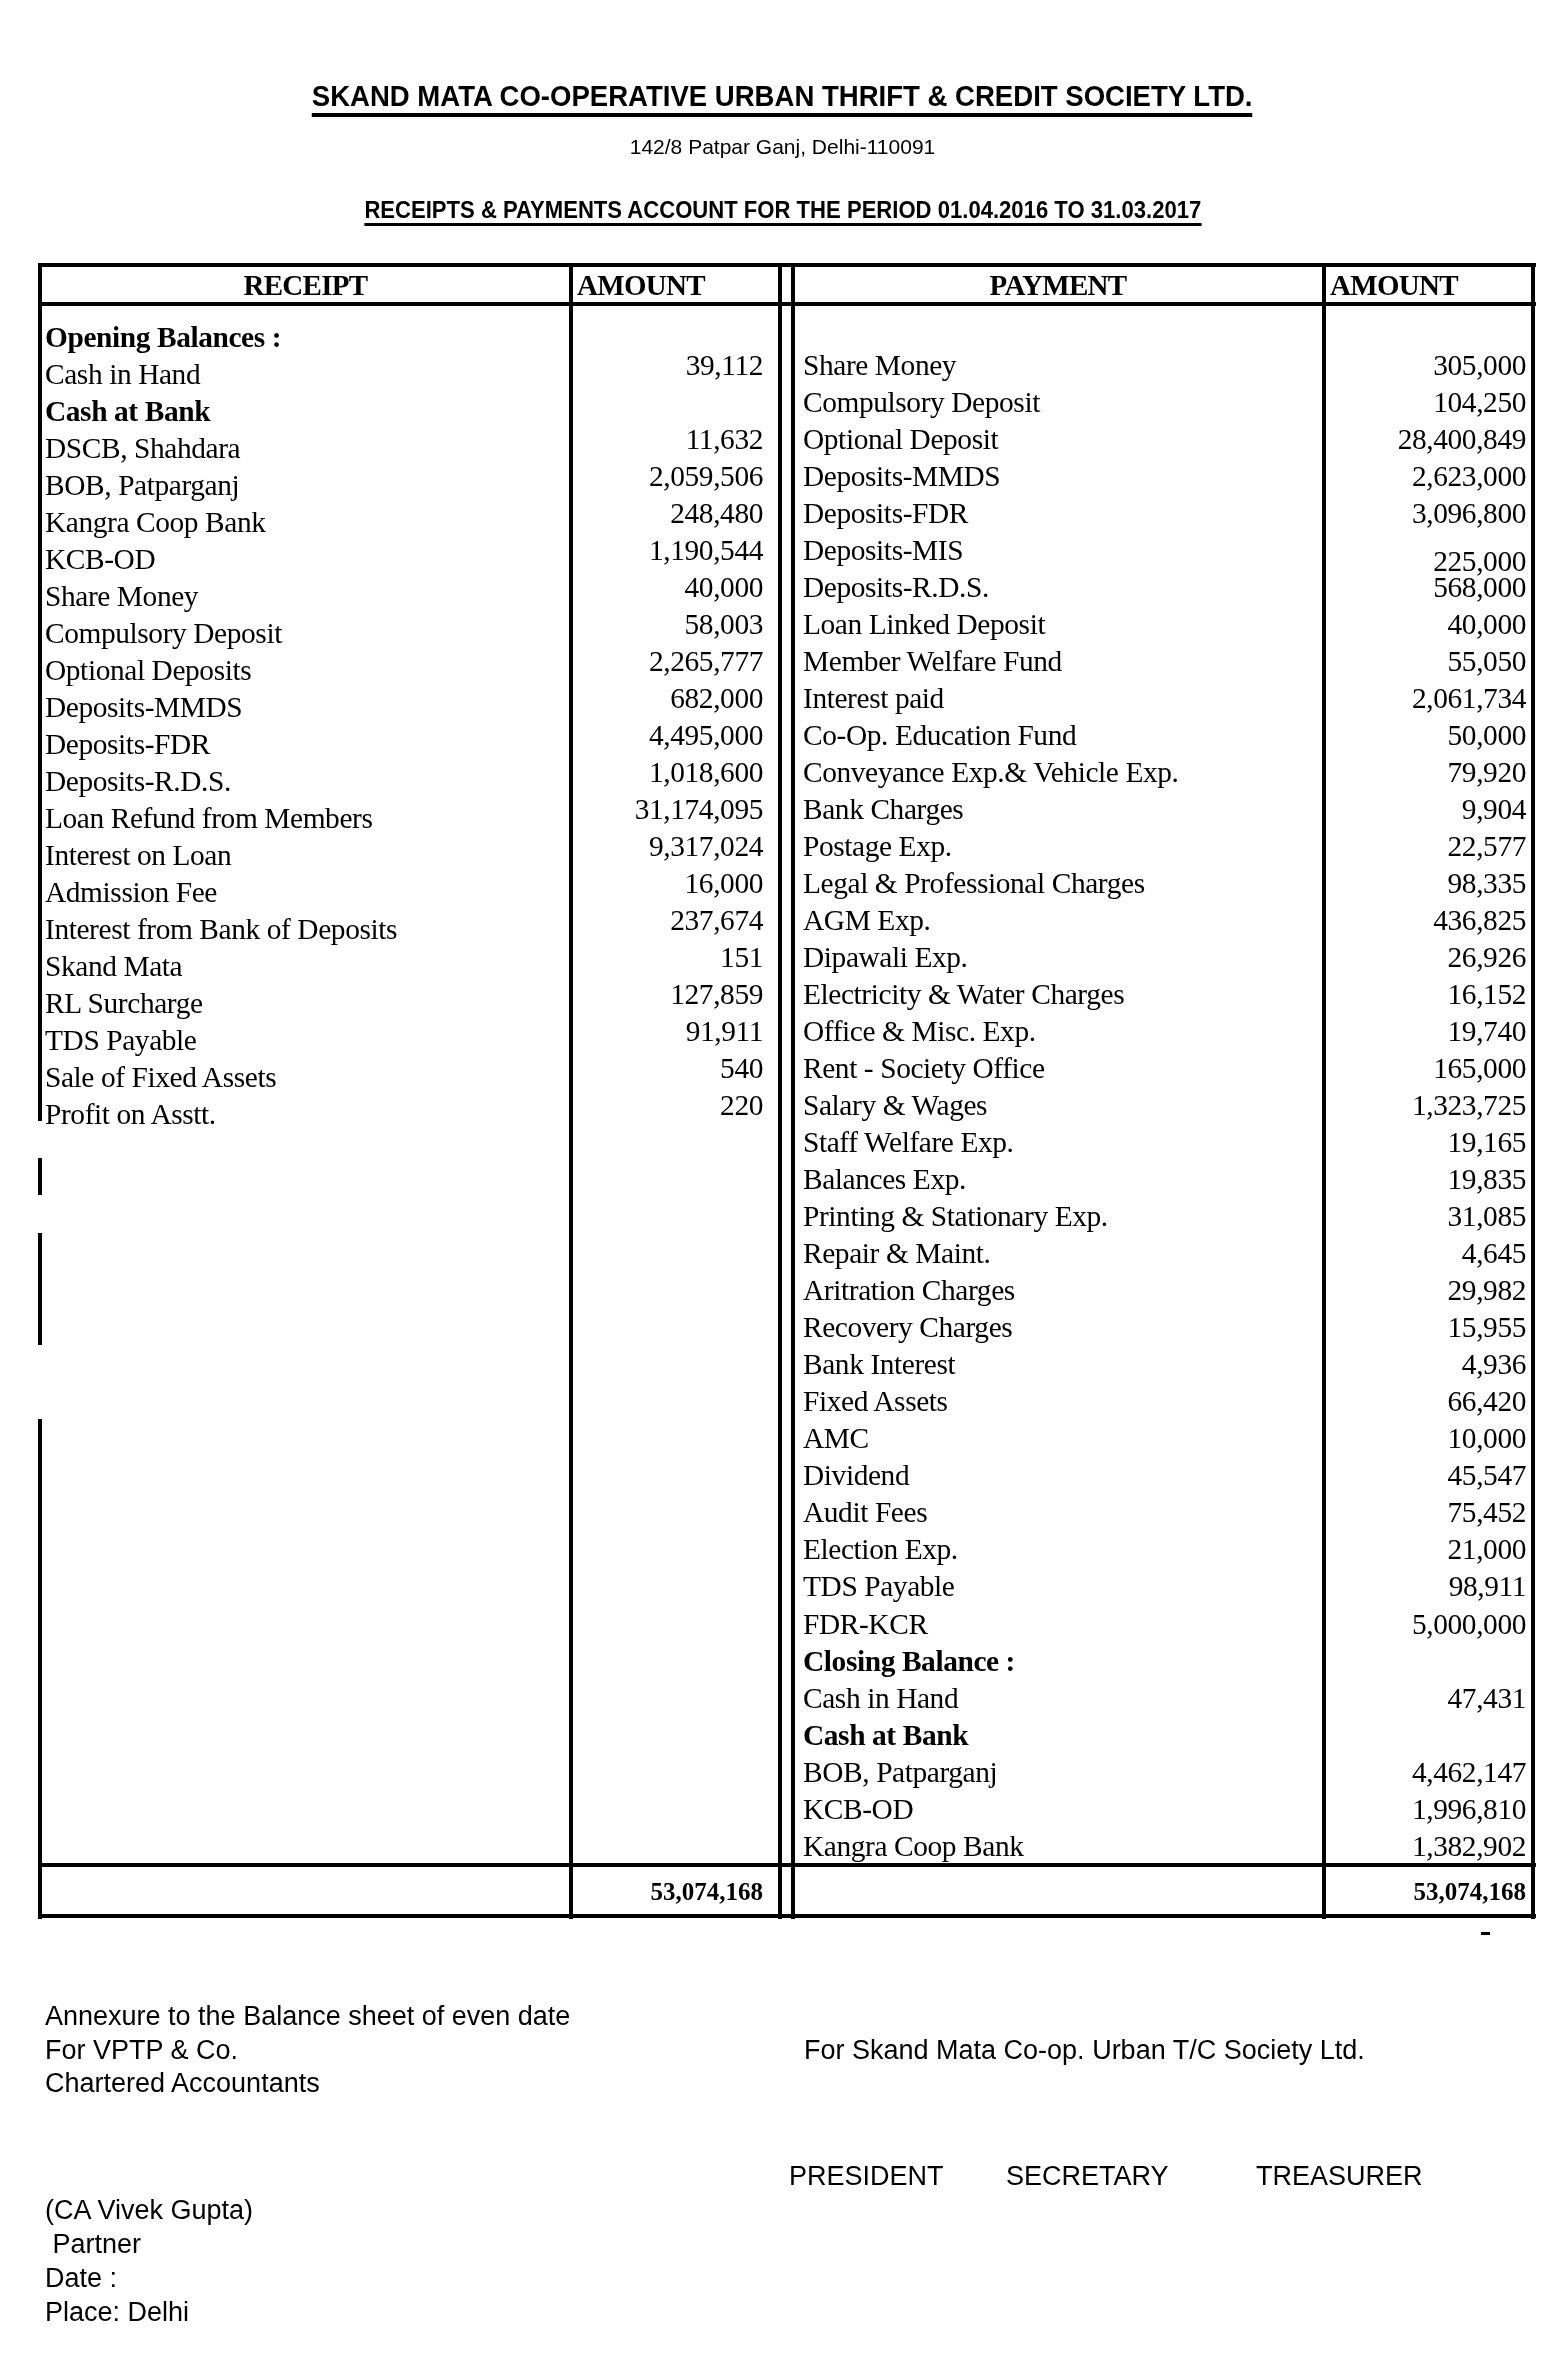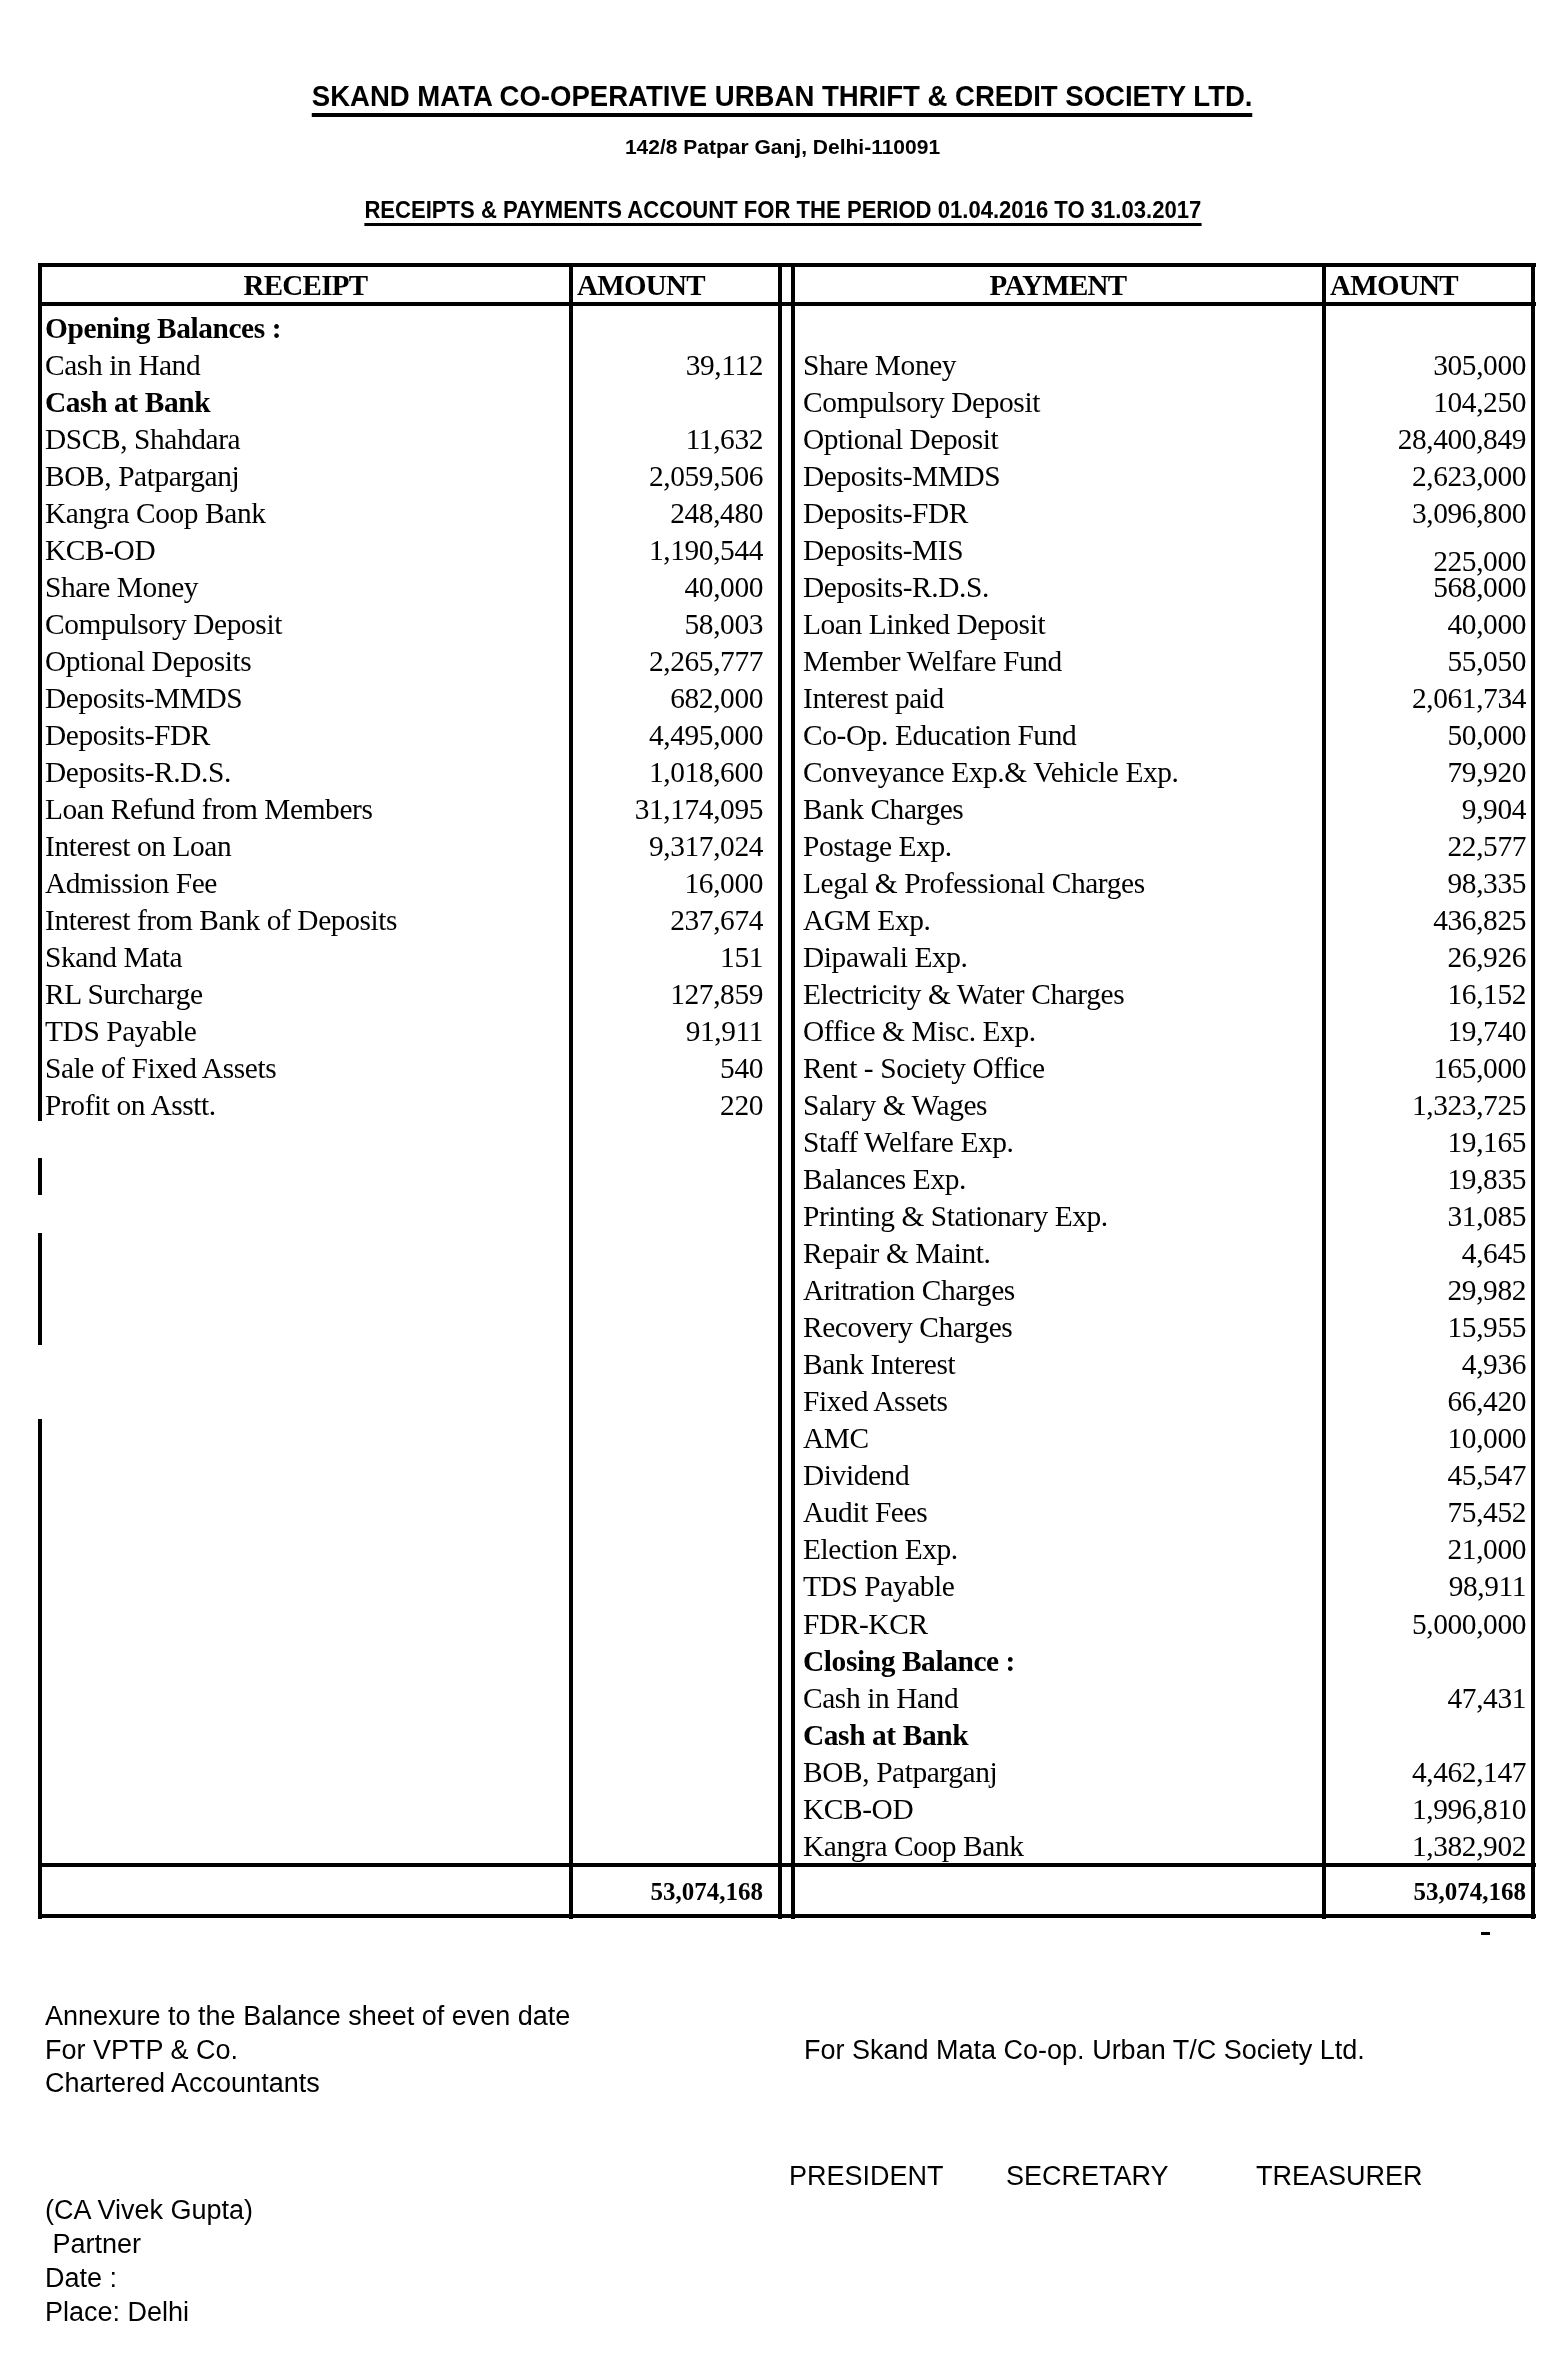--- a/index.html
+++ b/index.html
@@ -5,30 +5,30 @@
   html, body { margin:0; padding:0; background:#ffffff; }
   body { width:1565px; height:2377px; position:relative; overflow:hidden; color:#000; }
   .sans { font-family: "Liberation Sans", sans-serif; }
   .serif { font-family: "Liberation Serif", serif; }
 
   .title { position:absolute; left:0; width:1565px; text-align:center; top:80px;
     font-weight:bold; font-size:29px; letter-spacing:0px; }
   .title span { border-bottom:4.3px solid #000; padding-bottom:0.7px; display:inline-block; line-height:32px;
     transform:scaleX(0.95); }
   .address { position:absolute; left:0; width:1565px; text-align:center; top:135px;
-    font-weight:bold; font-size:21px; }
+    font-weight:normal; font-size:21px; }
   .period { position:absolute; left:0; width:1565px; text-align:center; top:196px;
     font-weight:bold; font-size:24px; }
   .period span { border-bottom:3.6px solid #000; display:inline-block; line-height:27px; transform:scaleX(0.92); }
   .hline { position:absolute; background:#000; }
   .vline { position:absolute; background:#000; width:3.6px; }
 
   .hdr { position:absolute; top:267px; height:36px; font-weight:bold; font-size:29px; line-height:36px;
     letter-spacing:-0.7px; }
-  .col-rl { position:absolute; left:45px; }
+  .col-rl { position:absolute; left:45px;margin-top:9px; }
   .col-ra { position:absolute; left:576px; width:187px; text-align:right; }
   .col-pl { position:absolute; left:803px; }
   .col-pa { position:absolute; left:1329px; width:197px; text-align:right; }
 
   .row { position:absolute; height:37px; font-size:29.4px; line-height:37px; letter-spacing:-0.4px; white-space:nowrap; }
   .bold { font-weight:bold; }
   .total { position:absolute; top:1870px; height:43px; line-height:43px; font-weight:bold; font-size:25px; }
 
   .foot { position:absolute; font-size:27px; line-height:29px; white-space:nowrap; transform-origin:left top; }
   .dash { position:absolute; left:1481px; top:1932px; width:8.6px; height:2.9px; background:#000; }

